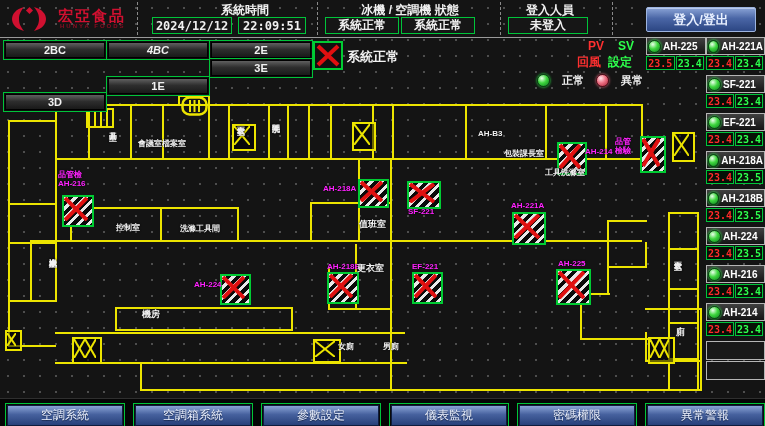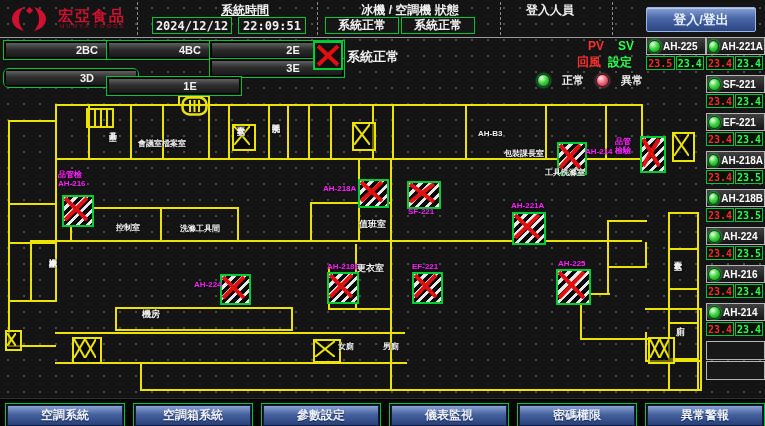--- a/index.html
+++ b/index.html
@@ -32,21 +32,20 @@
     box-shadow:inset 0 1px 0 #b9c9ea;cursor:pointer;
   }
   
   .fbtn-wrap{position:absolute;border:1px solid #00c43a;padding:1px;background:#0d0d0d;}
   .fbtn{
     width:98px;height:14px;
     background:linear-gradient(#606060,#2e2e2e 45%,#191919);
     color:#f2f2f2;font-weight:bold;font-size:11px;
     display:flex;align-items:center;justify-content:center;cursor:pointer;
     border:1px solid #000;
-    padding-left:32px;
   }
   
   .tag{position:absolute;font-weight:bold;font-size:12px;white-space:nowrap;}
   .red{color:#ff3030;} .grn{color:#2dff4d;}
   .led{width:11px;height:11px;border-radius:50%;border:1px solid #0a4a14;
        background:radial-gradient(circle at 35% 30%, #eaffea, #3ed63e 45%, #0a7a1e);
        box-shadow:0 0 3px #2dff4d;}
   .led.pink{background:radial-gradient(circle at 35% 30%, #ffe3e8, #ef7285 45%, #a32033);
        border-color:#5c0f1c;box-shadow:0 0 3px #ef7285;}
   .legend-item{position:absolute;display:flex;align-items:center;gap:12px;
@@ -78,21 +77,21 @@
           white-space:pre;text-shadow:0 0 2px #000;}
   .vtext{writing-mode:vertical-rl;text-orientation:upright;letter-spacing:0;}
   .stairs{position:absolute;border:2px solid #ece400;
           background:repeating-linear-gradient(90deg,#ece400 0 2px,transparent 2px 6px);}
   
   .navbar{position:absolute;left:0;top:398px;width:765px;height:28px;background:#050505;border-top:1px solid #2f2f2f;}
   .nav-wrap{position:absolute;top:4px;border:1px solid #00c43a;padding:1px;background:#0a0a0a;}
   .nav-btn{
     width:114px;height:19px;
     background:linear-gradient(#8aa3d6,#46619e 45%,#27407a);
-    color:#eef3ff;font-weight:bold;font-size:12px;
+    color:#eef3ff;font-weight:normal;font-size:12px;
     display:flex;align-items:center;justify-content:center;cursor:pointer;
     text-shadow:0 1px 1px #152547;border:1px solid #0e1c3d;
   }
   .comm-box{position:absolute;border:2px solid #00cc33;background:#101010;cursor:default;}
 </style>
 </head>
 <body>
 
 <div class="screen">
 
@@ -283,45 +282,46 @@
   </svg>
   <div class="abs logo-title" style="left:58px;top:7px;">宏亞食品</div>
   <div class="abs logo-sub" style="left:60px;top:23px;">HUNYA FOODS</div>
 
   <div class="hdr-divider" style="left:137px;"></div>
   <div class="hdr-divider" style="left:317px;"></div>
   <div class="hdr-divider" style="left:500px;"></div>
   <div class="hdr-divider" style="left:612px;"></div>
   <div class="hdr-rule"></div>
 
-  <div class="abs hdr-title" style="left:175px;top:2px;width:140px;text-decoration:underline;">系統時間</div>
+  <div class="abs hdr-title" style="left:175px;top:2px;width:140px;">系統時間</div>
   <div class="gbox mono" style="left:152px;top:17px;width:78px;height:15px;">2024/12/12</div>
   <div class="gbox mono" style="left:238px;top:17px;width:66px;height:15px;">22:09:51</div>
 
   <div class="abs hdr-title" style="left:330px;top:2px;width:160px;">冰機 / 空調機 狀態</div>
   <div class="gbox" style="left:325px;top:17px;width:72px;height:15px;">系統正常</div>
   <div class="gbox" style="left:401px;top:17px;width:72px;height:15px;">系統正常</div>
 
   <div class="abs hdr-title" style="left:510px;top:2px;width:80px;">登入人員</div>
+  <div class="gbox" style="left:508px;top:17px;width:78px;height:15px;">未登入</div>
 
   <div class="login-btn" style="left:646px;top:7px;width:108px;height:23px;">登入/登出</div>
 
   <div class="fbtn-wrap" style="left:3px;top:40px;">
       <div class="fbtn">2BC</div>
     </div>
-  <div class="fbtn-wrap" style="left:106px;top:40px;">
+  <div class="fbtn-wrap" style="left:106px;top:40px;font-style:italic;">
       <div class="fbtn">4BC</div>
     </div>
   <div class="fbtn-wrap" style="left:209px;top:40px;">
       <div class="fbtn">2E</div>
     </div>
   <div class="fbtn-wrap" style="left:209px;top:58px;">
       <div class="fbtn">3E</div>
     </div>
-  <div class="fbtn-wrap" style="left:3px;top:68px;border-radius:6px;">
+  <div class="fbtn-wrap" style="left:3px;top:92px;">
       <div class="fbtn">3D</div>
     </div>
   <div class="fbtn-wrap" style="left:106px;top:76px;">
       <div class="fbtn">1E</div>
     </div>
 
   <div class="comm-box" style="left:313px;top:41px;width:26px;height:25px;">
     <svg width="26" height="25">
         <line x1="3" y1="3" x2="23" y2="22" stroke="#e01010" stroke-width="4"></line>
         <line x1="23" y1="3" x2="3" y2="22" stroke="#e01010" stroke-width="4"></line>

